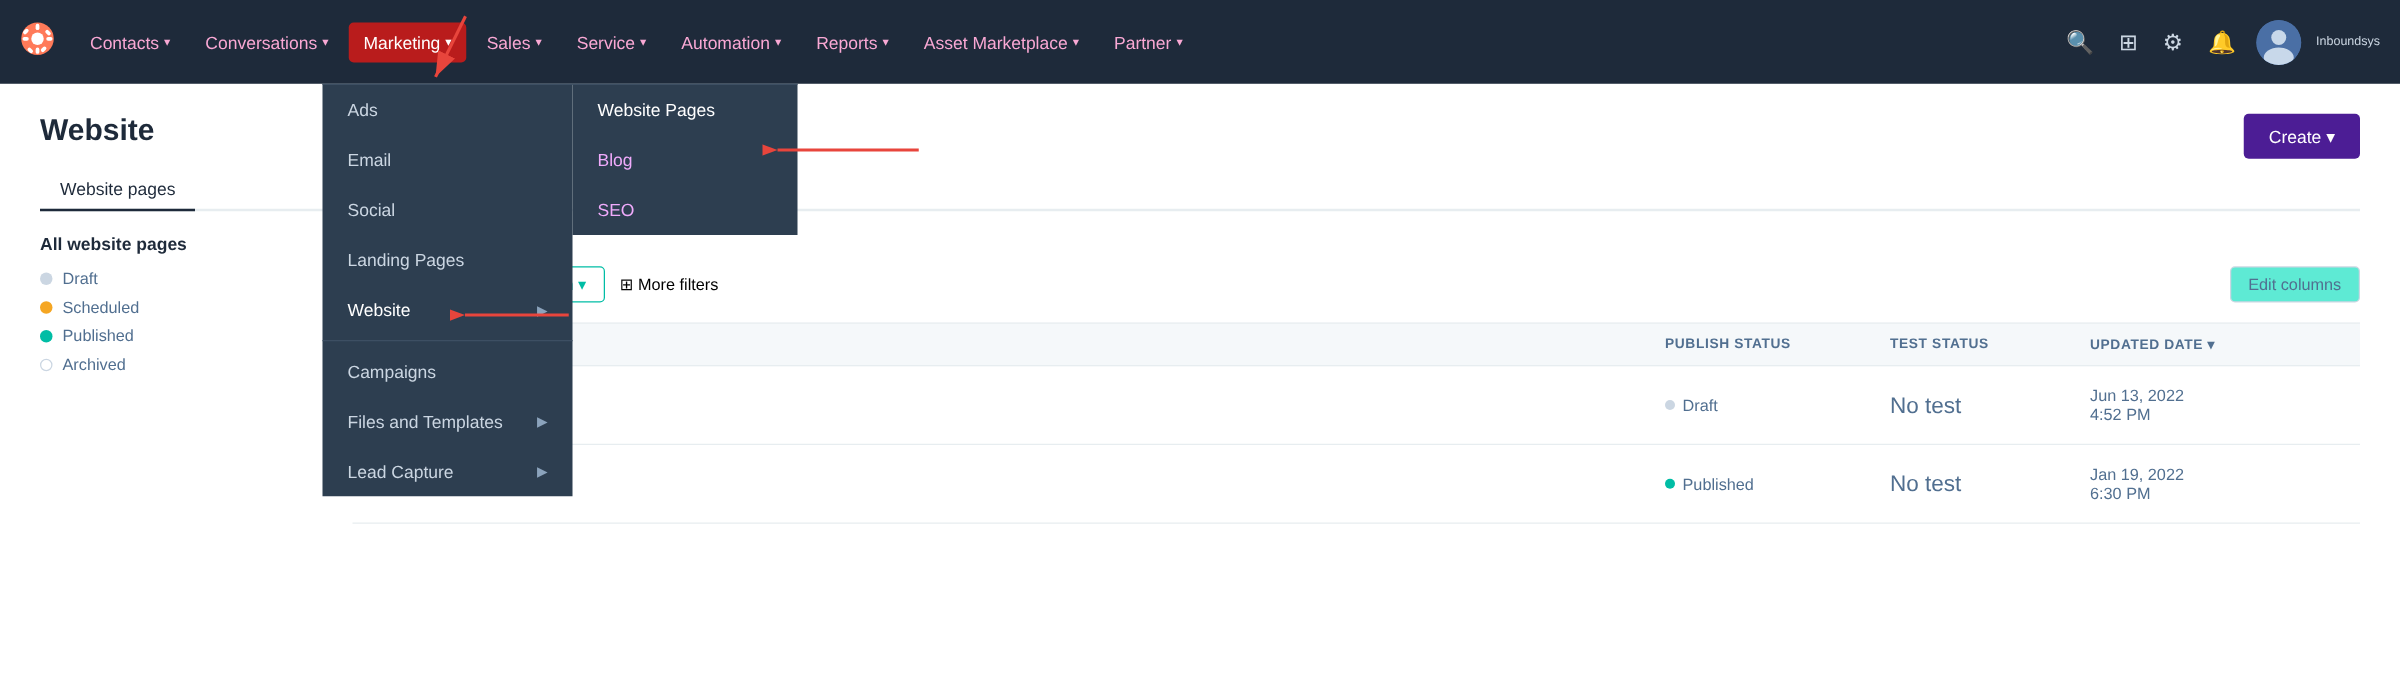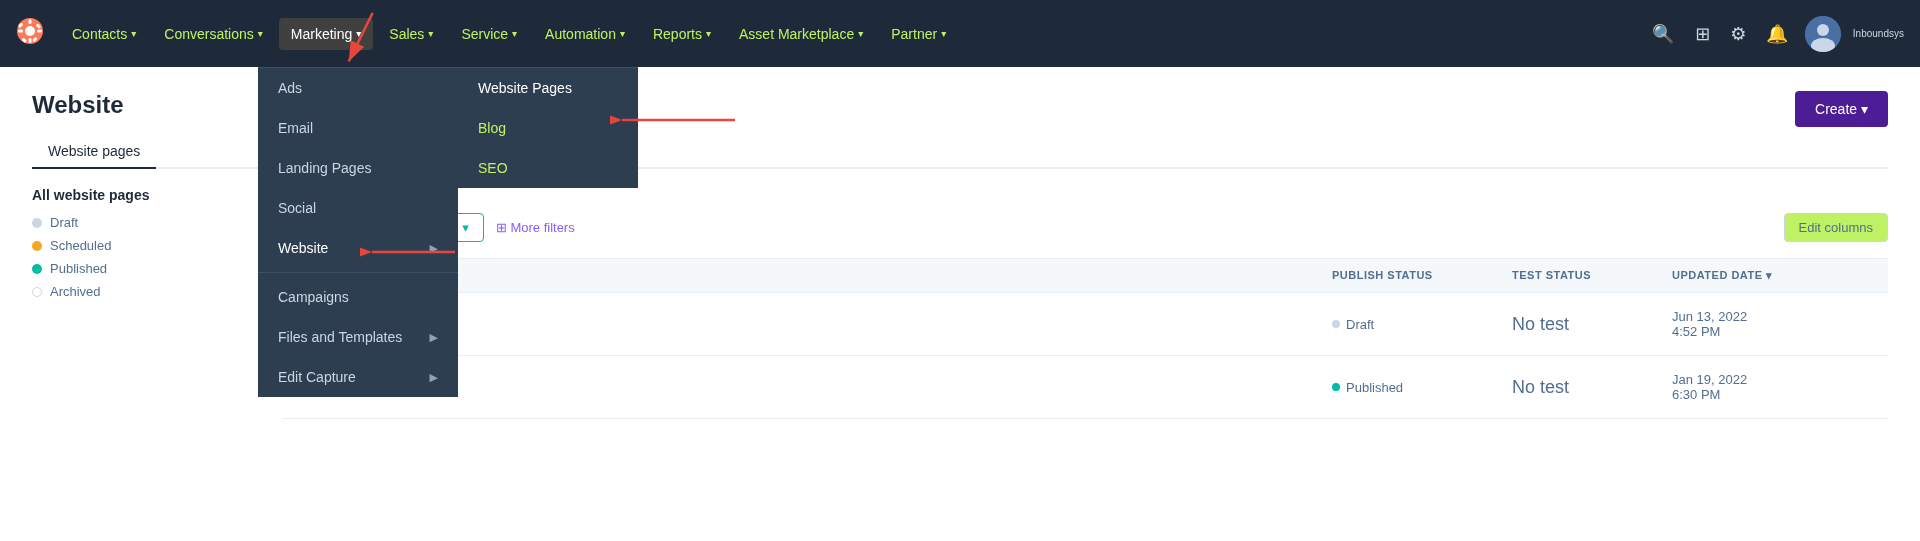--- a/index.html
+++ b/index.html
@@ -21,31 +21,31 @@
       margin-right: 16px;
       cursor: pointer;
     }
     .nav-items {
       display: flex;
       align-items: center;
       flex: 1;
       gap: 4px;
     }
     .nav-item {
-      color: #bef264;
+      color: #f9a8d4;
       padding: 8px 12px;
       border-radius: 4px;
       cursor: pointer;
       display: flex;
       align-items: center;
       gap: 4px;
       font-size: 14px;
       white-space: nowrap;
     }
-    .nav-item.active { background: #404040; color: #fff; }
+    .nav-item.active { background: #b91c1c; color: #fff; }
     .nav-item .chevron { font-size: 10px; }
 
     .nav-right {
       display: flex;
       align-items: center;
       gap: 12px;
       margin-left: auto;
     }
     .nav-icon-btn {
       color: #cbd6e2;
@@ -102,21 +102,21 @@
     .website-subdropdown {
       position: absolute;
       top: 67px;
       left: 458px;
       background: #2d3e50;
       width: 180px;
       z-index: 2000;
       border-top: 1px solid #3d4f63;
     }
     .sub-dropdown-item {
-      color: #bef264;
+      color: #f0abfc;
       padding: 12px 20px;
       cursor: pointer;
       font-size: 14px;
     }
     .sub-dropdown-item.active { color: #fff; }
 
     
     .main-content {
       padding: 24px 32px;
       background: #fff;
@@ -171,30 +171,30 @@
       border-radius: 4px;
       cursor: pointer;
       font-size: 13px;
       color: #516f90;
       display: flex;
       align-items: center;
       gap: 4px;
     }
     .filter-btn.teal { color: #00bda5; border-color: #00bda5; }
     .more-filters-btn {
-      color: #8b5cf6;
+      color: #000000;
       cursor: pointer;
       font-size: 13px;
       display: flex;
       gap: 4px;
     }
     .edit-columns-btn {
       margin-left: auto;
       border: 1px solid #cbd6e2;
-      background: #bef264;
+      background: #5eead4;
       padding: 6px 14px;
       border-radius: 4px;
       cursor: pointer;
       font-size: 13px;
       color: #516f90;
     }
 
     
     .table-header {
       display: grid;
@@ -390,39 +390,39 @@
 </nav>
 
 <div class="marketing-dropdown">
   <div class="dropdown-item">
     <span>Ads</span>
   </div>
   <div class="dropdown-item">
     <span>Email</span>
   </div>
   <div class="dropdown-item">
+    <span>Social</span>
+  </div>
+  <div class="dropdown-item">
     <span>Landing Pages</span>
-  </div>
-  <div class="dropdown-item">
-    <span>Social</span>
   </div>
   <div class="dropdown-item active">
     <span>Website</span>
     <span class="dropdown-chevron">▶</span>
   </div>
   <div class="dropdown-divider"></div>
   <div class="dropdown-item">
     <span>Campaigns</span>
   </div>
   <div class="dropdown-item">
     <span>Files and Templates</span>
     <span class="dropdown-chevron">▶</span>
   </div>
   <div class="dropdown-item">
-    <span>Edit Capture</span>
+    <span>Lead Capture</span>
     <span class="dropdown-chevron">▶</span>
   </div>
 </div>
 
 <div class="website-subdropdown">
   <div class="sub-dropdown-item active">
     <span>Website Pages</span>
   </div>
   <div class="sub-dropdown-item">
     <span>Blog</span>

